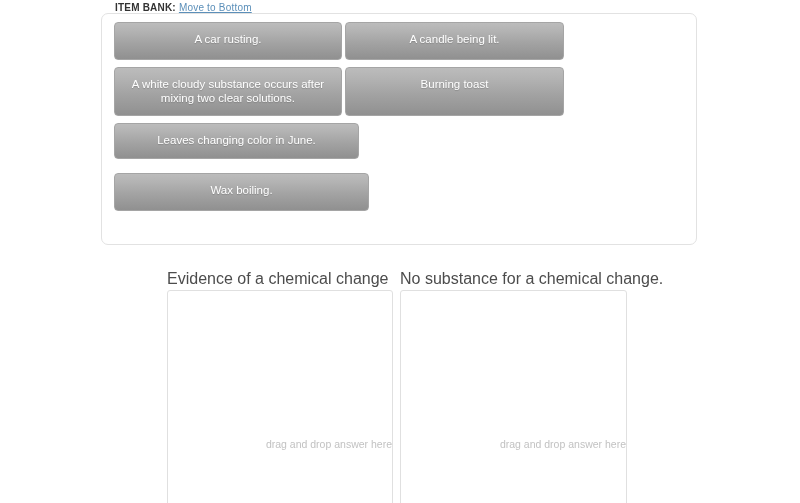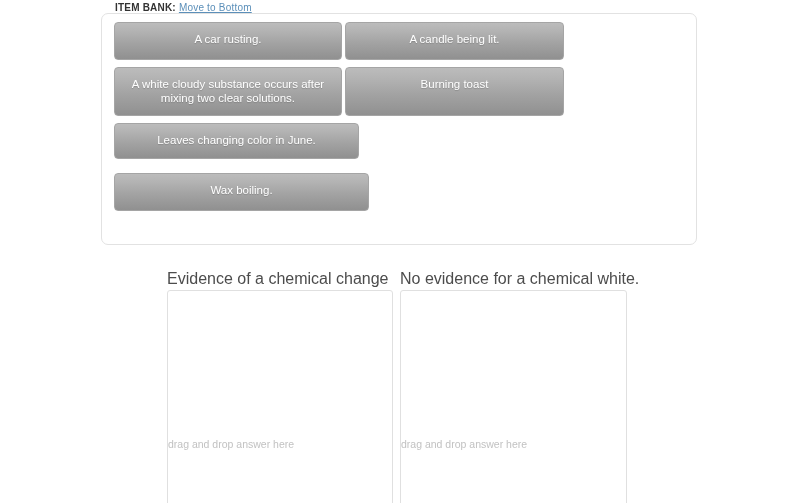--- a/index.html
+++ b/index.html
@@ -126,21 +126,21 @@
     position: relative;
   }
   .dz-col.left  .dz-box { width: 226px; }
   .dz-col.right .dz-box { width: 227px; }
 
   .dz-placeholder {
     position: absolute;
     left: 0;
     right: 0;
     top: 147px;
-    text-align: left;
+    text-align: right;
     font-size: 10.5px;
     color: #c2c2c2;
     white-space: nowrap;
   }
 </style>
 </head>
 <body>
 
 <div id="page">
 
@@ -178,21 +178,21 @@
   <div class="dropzones">
 
     <div class="dz-col left">
       <div class="dz-label">Evidence of a chemical change</div>
       <div class="dz-box">
         <div class="dz-placeholder">drag and drop answer here</div>
       </div>
     </div>
 
     <div class="dz-col right">
-      <div class="dz-label">No evidence for a chemical white.</div>
+      <div class="dz-label">No substance for a chemical change.</div>
       <div class="dz-box">
         <div class="dz-placeholder">drag and drop answer here</div>
       </div>
     </div>
 
   </div>
 
 </div>
 
 </body></html>

